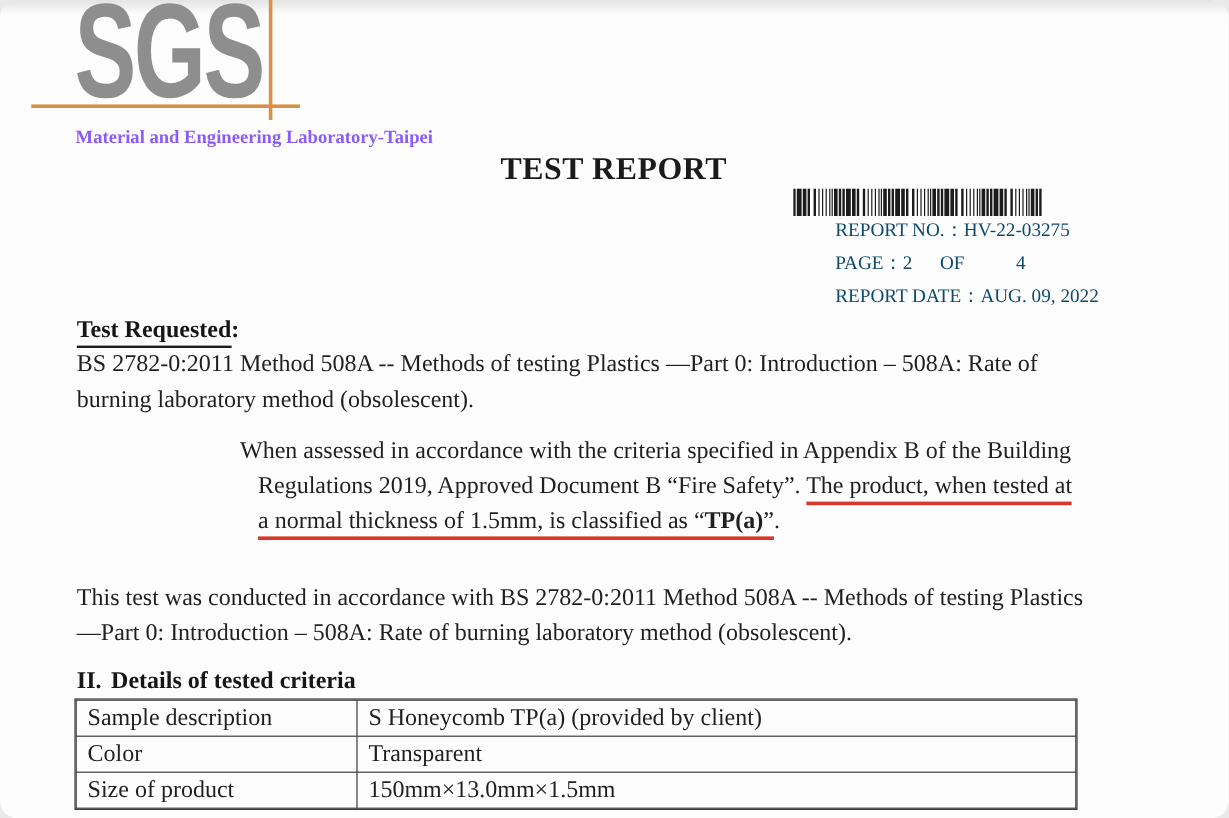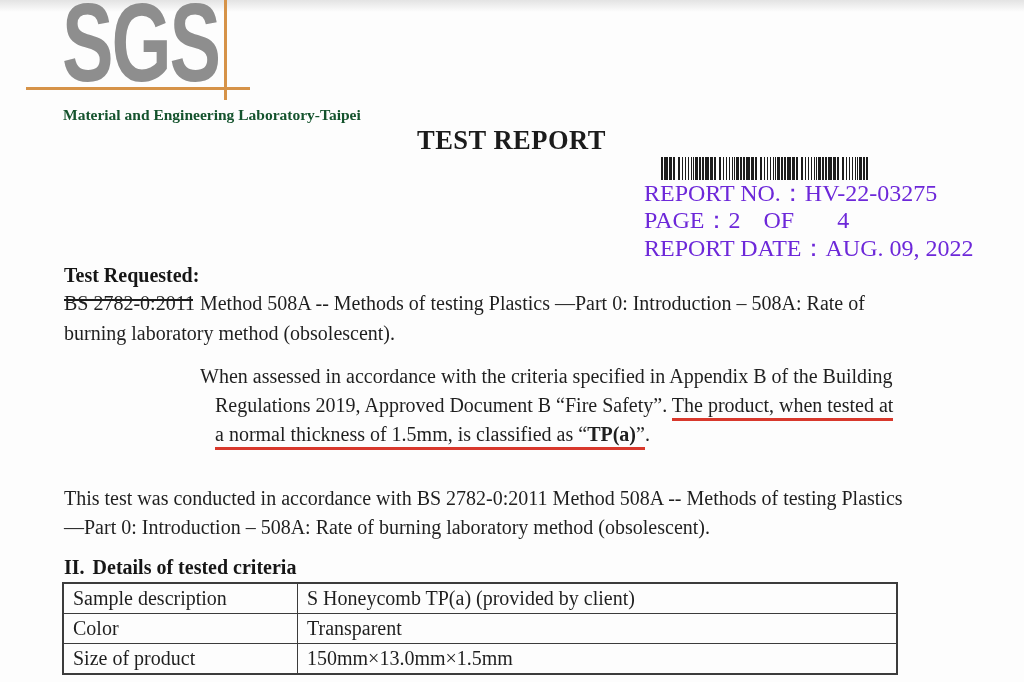--- a/index.html
+++ b/index.html
@@ -1,44 +1,44 @@
 <!DOCTYPE html>
 <html><head>
 <meta charset="utf-8">
 <style>
   html,body{margin:0;padding:0;background:#e9e9e9;}
   .page{
     position:relative;width:1024px;height:682px;margin:0 auto;
     background:#fdfdfd;overflow:hidden;
-    font-family:"Liberation Serif",serif;color:#1e1e1e;
+    font-family:"Liberation Serif",serif;color:#1e1e1e;border-radius:15px;
   }
   .scan-top{position:absolute;left:0;top:0;width:100%;height:12px;
     background:linear-gradient(#e3e3e3,rgba(255,255,255,0));}
   
   .sgs-word{
     position:absolute;left:62px;top:-13px;
     font-family:"Liberation Sans",sans-serif;font-weight:bold;
     font-size:112px;line-height:112px;letter-spacing:-3px;
     color:#8e8e8e;transform:scaleX(0.69);transform-origin:left top;
     white-space:nowrap;
   }
   .logo-vline{position:absolute;left:224px;top:0;width:3px;height:100px;background:#d69348;}
   .logo-hline{position:absolute;left:26px;top:87px;width:224px;height:3px;background:#d69348;}
-  .lab-subtitle{position:absolute;left:63px;top:106px;font-weight:bold;font-size:15.5px;color:#14532d;white-space:nowrap;}
+  .lab-subtitle{position:absolute;left:63px;top:106px;font-weight:bold;font-size:15.5px;color:#8b5cf6;white-space:nowrap;}
   
   .doc-title{position:absolute;left:417px;top:125px;font-weight:bold;font-size:26.5px;letter-spacing:.5px;color:#1b1b1b;white-space:nowrap;}
   .barcode{position:absolute;left:661px;top:157px;width:212px;height:23px;font-size:0;white-space:nowrap;overflow:hidden;}
   .barcode i{display:inline-block;height:100%;background:#1c1c1c;vertical-align:top;}
-  .rline{position:absolute;left:644px;font-size:24px;line-height:24px;color:#6d28d9;white-space:nowrap;}
+  .rline{position:absolute;left:696px;font-size:16px;line-height:24px;color:#0c4a6e;white-space:nowrap;}
   .rline.l1{top:181px;} .rline.l2{top:208px;} .rline.l3{top:236px;}
   .rline .of{margin-left:23px;} .rline .tot{margin-left:43px;}
   
   .tline{position:absolute;font-size:20px;line-height:25px;white-space:nowrap;color:#1f1f1f;}
   .hsec{font-weight:bold;color:#161616;}
-  .u2{display:inline-block;border-bottom:2.5px solid #1c1c1c;padding-bottom:11px;}
+  .u2{display:inline-block;border-bottom:2.5px solid #1c1c1c;padding-bottom:0px;}
   .redline{border-bottom:3px solid #d8382c;padding-bottom:1.5px;}
   .numgap1{display:inline-block;width:12px;} .numgap2{display:inline-block;width:8px;}
   
   .spec-table{
     position:absolute;left:63px;top:583px;width:834px;
     border-collapse:collapse;table-layout:fixed;
     font-size:20px;color:#1f1f1f;
   }
   .spec-table td{
     border:1.6px solid #3c3c3c;height:29px;

